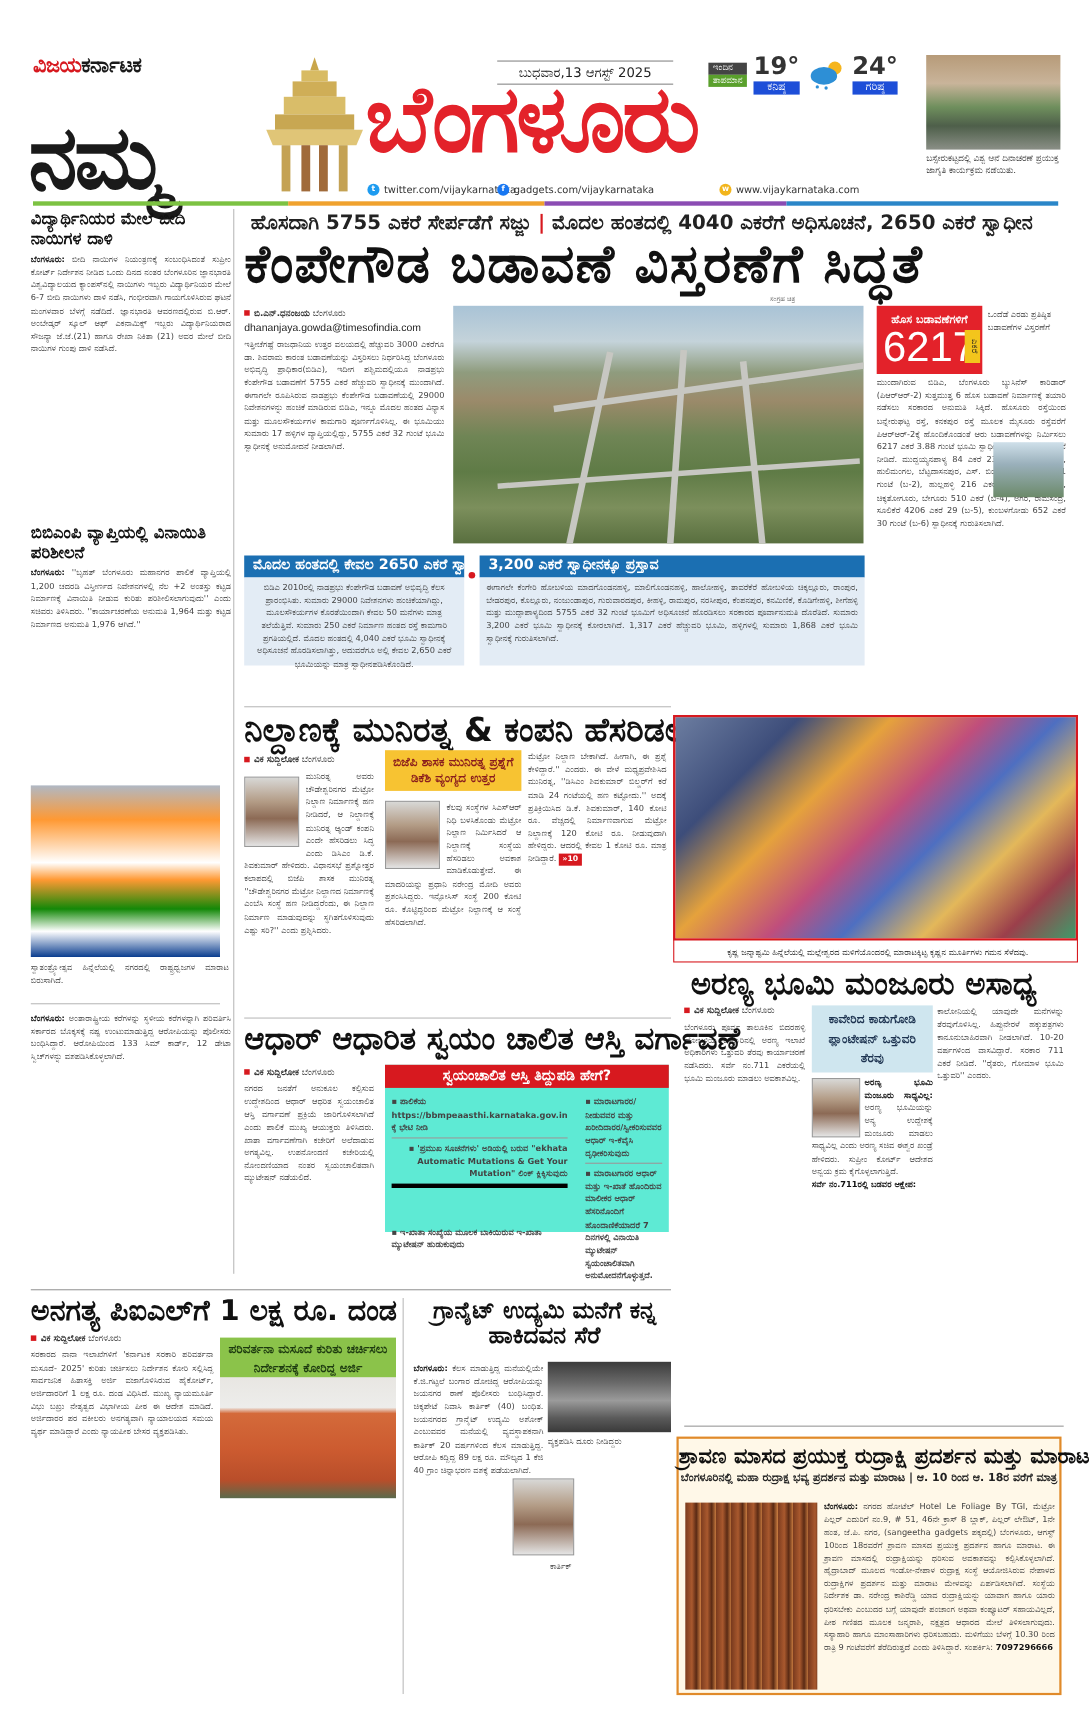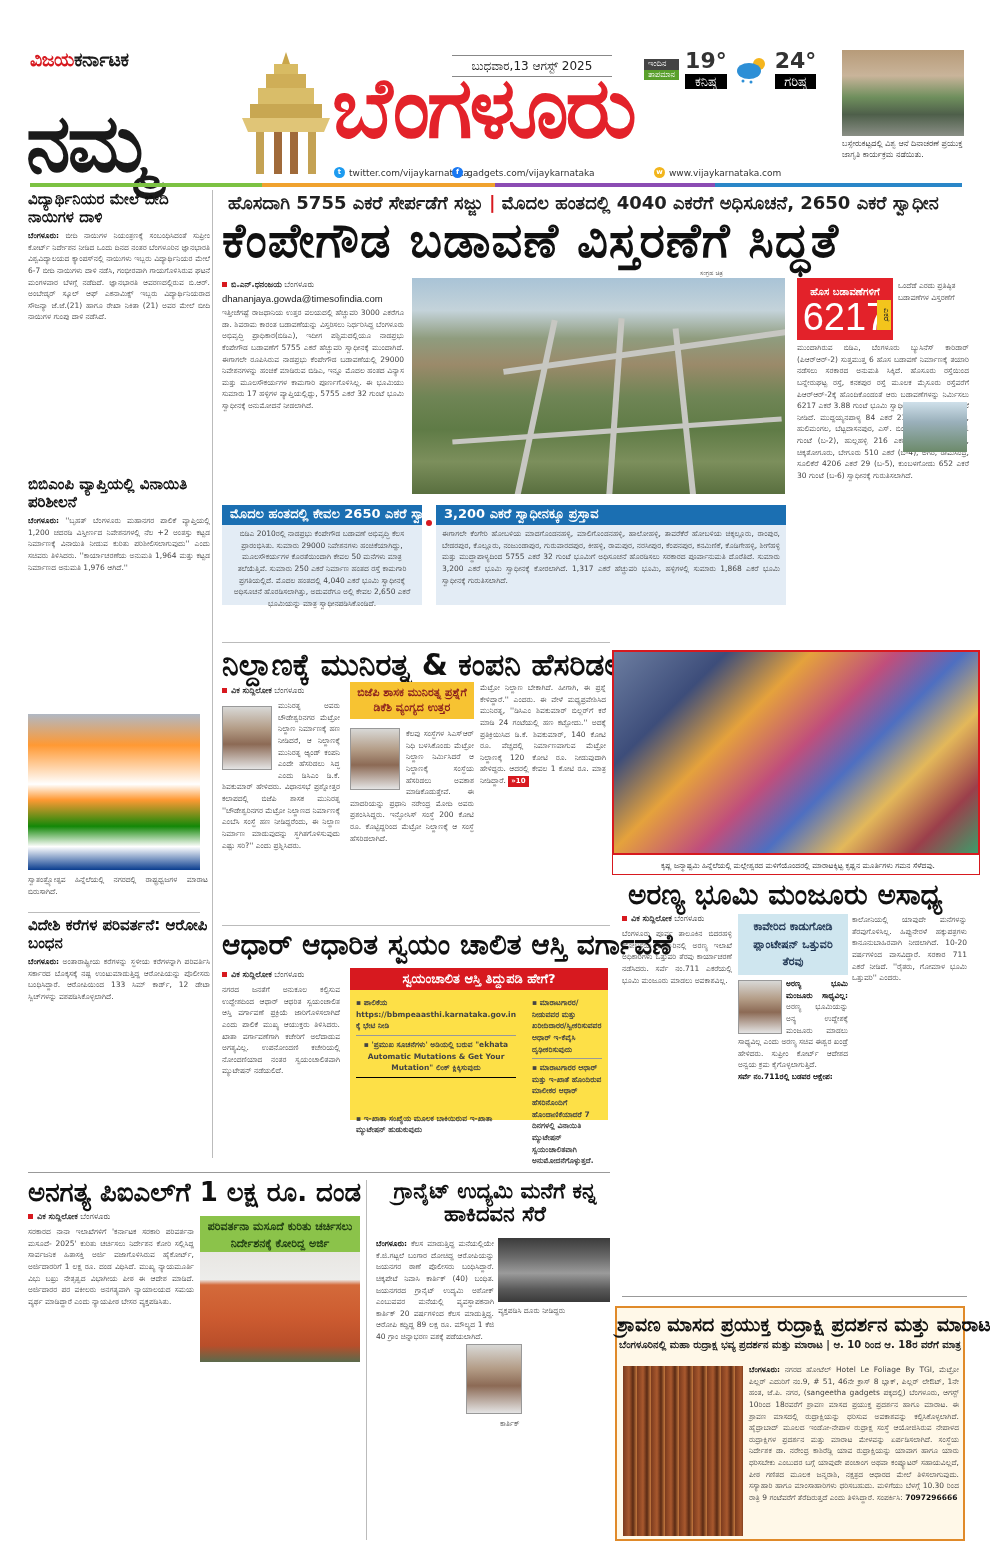--- a/index.html
+++ b/index.html
@@ -9,21 +9,21 @@
   .masthead-brand span { color: #1a1a1a; }
   .masthead-namma { left: 26px; top: 68px; font-size: 80px; font-weight: bold; color: #1a1a1a; line-height: 1; letter-spacing: -3px; margin-top: 36px; }
   .masthead-bengaluru { left: 332px; top: 66px; font-size: 84px; font-weight: bold; color: #e3222a; line-height: 1; letter-spacing: -3px; }
   .temple { left: 240px; top: 50px; width: 92px; height: 128px; }
   .dateline { left: 452px; top: 55px; width: 160px; border-top: 1px solid #888; border-bottom: 1px solid #888; font-size: 12px; text-align: center; padding: 3px 0; }
   .weather { left: 644px; top: 50px; display: flex; align-items: center; gap: 6px; }
   .wx-label { font-size: 8px; color: #fff; line-height: 1.1; }
   .wx-label .a { background: #444; display: block; padding: 1px 4px; }
   .wx-label .b { background: #5aa02c; display: block; padding: 1px 4px; }
   .wx-temp { font-size: 22px; font-weight: bold; color: #333; text-align: center; line-height: 1; }
-  .wx-temp small { display: block; font-size: 13px; background: #000000; color: #fff; font-weight: normal; padding: 1px 2px; margin-top: 2px; }
+  .wx-temp small { display: block; font-size: 10px; background: #1d4ed8; color: #fff; font-weight: normal; padding: 1px 2px; margin-top: 2px; }
   .social { top: 167px; font-size: 9px; color: #333; display: flex; align-items: center; gap: 4px; }
   .social .ic { width: 11px; height: 11px; border-radius: 50%; display: inline-block; color: #fff; font-size: 7px; text-align: center; line-height: 11px; font-weight: bold; }
   .colorbar { top: 183px; height: 4px; }
   .promo-photo { left: 842px; top: 50px; width: 122px; height: 86px; background: linear-gradient(180deg,#b79b79 0%,#c9b49a 30%,#6f8f5d 55%,#4e5f4a 75%,#8a8f86 100%); }
   .promo-cap { left: 842px; top: 138px; width: 125px; font-size: 8px; line-height: 1.4; color: #333; }
   .rule-h { height: 1px; background: #bbb; }
   .rule-v { width: 1px; background: #bbb; }
   .col-head { font-weight: bold; color: #111; line-height: 1.2; }
   .bodytext { font-size: 7.5px; line-height: 1.55; color: #444; text-align: justify; }
   .bodytext b { color: #111; }
@@ -39,21 +39,21 @@
   .box-6217 .n { font-size: 38px; line-height: 1; font-family: "Liberation Sans", sans-serif; }
   .box-6217 .u { position: absolute; right: 2px; top: 22px; width: 14px; height: 30px; background: #f3c51c; color: #222; font-size: 8px; writing-mode: vertical-rl; text-align: center; }
   .blue-band { height: 20px; background: #1b6fb2; color: #fff; font-size: 13px; font-weight: bold; padding: 1px 8px; white-space: nowrap; }
   .blue-box { background: #e3ecf5; }
   .headline-lg { font-size: 30px; font-weight: bold; color: #111; white-space: nowrap; line-height: 1.1; }
   .quote-box { background: #f7c332; color: #8a1d1d; font-weight: bold; text-align: center; font-size: 11px; line-height: 1.4; padding: 3px; }
   .portrait { background: linear-gradient(180deg,#d8d8d6 0%,#b39c86 35%,#8c6a55 60%,#e4e4e4 100%); border: 1px solid #999; }
   .idol-photo { left: 612px; top: 650px; width: 368px; height: 205px; background: linear-gradient(135deg,#6c7da0 0%,#3d4d7a 20%,#e5a23c 35%,#c04e7c 50%,#4e6fc1 62%,#e3b85a 75%,#9b3f4b 88%,#3e9c6a 100%); border: 2px solid #d7191f; }
   .idol-cap-box { left: 612px; top: 650px; width: 368px; height: 225px; border: 1px solid #d7191f; }
   .red-band { background: #d7191f; color: #fff; font-weight: bold; font-size: 13px; text-align: center; padding: 3px 0; }
-  .cream { background: #fde047; }
+  .cream { background: #5eead4; }
   .teal-box { background: #cfe6ef; color: #1d3350; font-weight: bold; text-align: center; font-size: 11px; line-height: 1.6; padding: 4px; }
   .green-box { background: #8bc34a; color: #1d3a10; font-weight: bold; text-align: center; font-size: 11px; line-height: 1.5; padding: 3px; }
   .court-photo { background: linear-gradient(180deg,#e8e6e2 0%,#ededeb 25%,#d46a3a 30%,#cc5b30 60%,#b94e2a 85%,#5a6a4c 100%); }
   .cuffs-photo { background: linear-gradient(180deg,#3b3b3b 0%,#6a6a6a 30%,#9b9b9b 55%,#5a5a5a 80%,#3a3a3a 100%); }
   .ad-box { left: 615px; top: 1306px; width: 350px; height: 235px; border: 2px solid #e08a2a; background: #fff8e8; }
   .ad-head { font-size: 19px; font-weight: bold; color: #111; white-space: nowrap; text-align: center; }
   .ad-sub { font-size: 10px; font-weight: bold; color: #222; text-align: center; white-space: nowrap; }
   .beads-photo { background: repeating-linear-gradient(90deg,#7b3b1e 0px,#a9592e 6px,#5a2a14 10px,#c77a3f 14px); }
   .flag-photo { background: linear-gradient(180deg,#b0b8c4 0%,#ff9933 20%,#ffffff 45%,#ff9933 55%,#138808 72%,#ffffff 85%,#0a3d8f 100%); }
   .phone { font-weight: bold; color: #111; }
@@ -121,21 +121,20 @@
   <div class="bodytext" style="margin-top:4px;"><b>ಬೆಂಗಳೂರು:</b> <span>ಬೀದಿ ನಾಯಿಗಳ ನಿಯಂತ್ರಣಕ್ಕೆ ಸಂಬಂಧಿಸಿದಂತೆ ಸುಪ್ರೀಂ ಕೋರ್ಟ್ ನಿರ್ದೇಶನ ನೀಡಿದ ಒಂದು ದಿನದ ನಂತರ ಬೆಂಗಳೂರಿನ ಜ್ಞಾನಭಾರತಿ ವಿಶ್ವವಿದ್ಯಾಲಯದ ಕ್ಯಾಂಪಸ್‌ನಲ್ಲಿ ನಾಯಿಗಳು ಇಬ್ಬರು ವಿದ್ಯಾರ್ಥಿನಿಯರ ಮೇಲೆ 6-7 ಬೀದಿ ನಾಯಿಗಳು ದಾಳಿ ನಡೆಸಿ, ಗಂಭೀರವಾಗಿ ಗಾಯಗೊಳಿಸಿರುವ ಘಟನೆ ಮಂಗಳವಾರ ಬೆಳಗ್ಗೆ ನಡೆದಿದೆ. ಜ್ಞಾನಭಾರತಿ ಆವರಣದಲ್ಲಿರುವ ಬಿ.ಆರ್. ಅಂಬೇಡ್ಕರ್ ಸ್ಕೂಲ್ ಆಫ್ ಎಕನಾಮಿಕ್ಸ್ ಇಬ್ಬರು ವಿದ್ಯಾರ್ಥಿನಿಯರಾದ ಸೌಜನ್ಯಾ ಜೆ.ಜೆ.(21) ಹಾಗೂ ರೇಖಾ ನಿಕಿತಾ (21) ಅವರ ಮೇಲೆ ಬೀದಿ ನಾಯಿಗಳ ಗುಂಪು ದಾಳಿ ನಡೆಸಿದೆ.</span></div>
 </div>
 <div class="abs" style="left:28px;top:475px;width:182px;">
   <div class="col-head" style="font-size:15px;">ಬಿಬಿಎಂಪಿ ವ್ಯಾಪ್ತಿಯಲ್ಲಿ ವಿನಾಯಿತಿ ಪರಿಶೀಲನೆ</div>
   <div class="bodytext" style="margin-top:4px;"><b>ಬೆಂಗಳೂರು:</b> <span>''ಬೃಹತ್ ಬೆಂಗಳೂರು ಮಹಾನಗರ ಪಾಲಿಕೆ ವ್ಯಾಪ್ತಿಯಲ್ಲಿ 1,200 ಚದರಡಿ ವಿಸ್ತೀರ್ಣದ ನಿವೇಶನಗಳಲ್ಲಿ ನೆಲ +2 ಅಂತಸ್ತು ಕಟ್ಟಡ ನಿರ್ಮಾಣಕ್ಕೆ ವಿನಾಯಿತಿ ನೀಡುವ ಕುರಿತು ಪರಿಶೀಲಿಸಲಾಗುವುದು'' ಎಂದು ಸಚಿವರು ತಿಳಿಸಿದರು. ''ಕಾರ್ಯಾಚರಣೆಯ ಅನುಮತಿ 1,964 ಮತ್ತು ಕಟ್ಟಡ ನಿರ್ಮಾಣದ ಅನುಮತಿ 1,976 ಆಗಿದೆ.''</span></div>
 </div>
 <div class="abs flag-photo" style="left:28px;top:714px;width:172px;height:156px;"></div>
 <div class="abs bodytext" style="left:28px;top:874px;width:180px;">ಸ್ವಾತಂತ್ರ್ಯೋತ್ಸವ ಹಿನ್ನೆಲೆಯಲ್ಲಿ ನಗರದಲ್ಲಿ ರಾಷ್ಟ್ರಧ್ವಜಗಳ ಮಾರಾಟ ಬಿರುಸಾಗಿದೆ.</div>
 <div class="abs rule-h" style="left:28px;top:912px;width:172px;"></div>
 <div class="abs" style="left:28px;top:916px;width:182px;">
-  <div class="col-head" style="font-size:15px;">ವಿದೇಶಿ ಕರೆಗಳ ಪರಿವರ್ತನೆ: ಆರೋಪಿ ಬಂಧನ</div>
   <div class="bodytext" style="margin-top:4px;"><b>ಬೆಂಗಳೂರು:</b> <span>ಅಂತಾರಾಷ್ಟ್ರೀಯ ಕರೆಗಳನ್ನು ಸ್ಥಳೀಯ ಕರೆಗಳನ್ನಾಗಿ ಪರಿವರ್ತಿಸಿ ಸರ್ಕಾರದ ಬೊಕ್ಕಸಕ್ಕೆ ನಷ್ಟ ಉಂಟುಮಾಡುತ್ತಿದ್ದ ಆರೋಪಿಯನ್ನು ಪೊಲೀಸರು ಬಂಧಿಸಿದ್ದಾರೆ. ಆರೋಪಿಯಿಂದ 133 ಸಿಮ್ ಕಾರ್ಡ್, 12 ಡೇಟಾ ಸ್ವಿಚ್‌ಗಳನ್ನು ವಶಪಡಿಸಿಕೊಳ್ಳಲಾಗಿದೆ.</span></div>
 </div>
 <div class="abs rule-v" style="left:212px;top:190px;height:968px;"></div>
 
 <div class="abs kicker"><span>ಹೊಸದಾಗಿ 5755 ಎಕರೆ ಸೇರ್ಪಡೆಗೆ ಸಜ್ಜು</span> <span class="bar">|</span> <span>ಮೊದಲ ಹಂತದಲ್ಲಿ 4040 ಎಕರೆಗೆ ಅಧಿಸೂಚನೆ, 2650 ಎಕರೆ ಸ್ವಾಧೀನ</span></div>
 <div class="abs lead-head">ಕೆಂಪೇಗೌಡ ಬಡಾವಣೆ ವಿಸ್ತರಣೆಗೆ ಸಿದ್ಧತೆ</div>
 
 <div class="abs" style="left:222px;top:280px;width:182px;">
   <div class="byline"><b>ಬಿ.ಎನ್.ಧನಂಜಯ</b> <span>ಬೆಂಗಳೂರು</span></div>
   <div style="font-size:9.5px;font-family:'Liberation Sans',sans-serif;color:#222;margin:3px 0;">dhananjaya.gowda@timesofindia.com</div>
@@ -203,21 +202,21 @@
 <div class="abs bodytext" style="left:852px;top:914px;width:115px;">ಕಾಲೋನಿಯಲ್ಲಿ ಯಾವುದೇ ಮನೆಗಳನ್ನು ತೆರವುಗೊಳಿಸಿಲ್ಲ. ಹಿಪ್ಪುನೇರಳೆ ಹಕ್ಕುಪತ್ರಗಳು ಕಾನೂನುಬಾಹಿರವಾಗಿ ನೀಡಲಾಗಿದೆ. 10-20 ವರ್ಷಗಳಿಂದ ವಾಸವಿದ್ದಾರೆ. ಸರಕಾರ 711 ಎಕರೆ ನೀಡಿದೆ. ''ರೈತರು, ಗೋಮಾಳ ಭೂಮಿ ಒತ್ತುವರಿ'' ಎಂದರು.</div>
 
 <div class="abs headline-lg" style="left:222px;top:930px;font-size:28px;">ಆಧಾರ್ ಆಧಾರಿತ ಸ್ವಯಂ ಚಾಲಿತ ಆಸ್ತಿ ವರ್ಗಾವಣೆ</div>
 <div class="abs byline" style="left:222px;top:970px;"><b>ವಿಕ ಸುದ್ದಿಲೋಕ</b> <span>ಬೆಂಗಳೂರು</span></div>
 <div class="abs bodytext" style="left:222px;top:984px;width:118px;">ನಗರದ ಜನತೆಗೆ ಅನುಕೂಲ ಕಲ್ಪಿಸುವ ಉದ್ದೇಶದಿಂದ ಆಧಾರ್ ಆಧರಿತ ಸ್ವಯಂಚಾಲಿತ ಆಸ್ತಿ ವರ್ಗಾವಣೆ ಪ್ರಕ್ರಿಯೆ ಜಾರಿಗೊಳಿಸಲಾಗಿದೆ ಎಂದು ಪಾಲಿಕೆ ಮುಖ್ಯ ಆಯುಕ್ತರು ತಿಳಿಸಿದರು. ಖಾತಾ ವರ್ಗಾವಣೆಗಾಗಿ ಕಚೇರಿಗೆ ಅಲೆದಾಡುವ ಅಗತ್ಯವಿಲ್ಲ. ಉಪನೋಂದಣಿ ಕಚೇರಿಯಲ್ಲಿ ನೋಂದಣಿಯಾದ ನಂತರ ಸ್ವಯಂಚಾಲಿತವಾಗಿ ಮ್ಯುಟೇಷನ್ ನಡೆಯಲಿದೆ.</div>
 <div class="abs cream" style="left:350px;top:968px;width:258px;height:152px;">
   <div class="red-band">ಸ್ವಯಂಚಾಲಿತ ಆಸ್ತಿ ತಿದ್ದುಪಡಿ ಹೇಗೆ?</div>
   <div style="display:flex;gap:16px;padding:4px 6px;font-weight:bold;">
     <ul style="list-style:none;flex:1;">
       <li class="bodytext" style="text-align:left;border-bottom:1px solid #999;padding:3px 0;">▪ <span>ಪಾಲಿಕೆಯ https://bbmpeaasthi.karnataka.gov.in ಕ್ಕೆ ಭೇಟಿ ನೀಡಿ</span></li>
-      <li class="bodytext" style="text-align:center;border-bottom:1px solid #000000;padding:3px 0;">▪ <span>'ಪ್ರಮುಖ ಸೂಚನೆಗಳು' ಅಡಿಯಲ್ಲಿ ಬರುವ "ekhata Automatic Mutations &amp; Get Your Mutation" ಲಿಂಕ್ ಕ್ಲಿಕ್ಕಿಸುವುದು</span></li>
+      <li class="bodytext" style="text-align:right;border-bottom:4px solid #000000;padding:3px 0;">▪ <span>'ಪ್ರಮುಖ ಸೂಚನೆಗಳು' ಅಡಿಯಲ್ಲಿ ಬರುವ "ekhata Automatic Mutations &amp; Get Your Mutation" ಲಿಂಕ್ ಕ್ಲಿಕ್ಕಿಸುವುದು</span></li>
       <li class="bodytext" style="text-align:left;padding:3px 0;margin-top:32px;">▪ <span>ಇ-ಖಾತಾ ಸಂಖ್ಯೆಯ ಮೂಲಕ ಬಾಕಿಯಿರುವ ಇ-ಖಾತಾ ಮ್ಯುಟೇಷನ್ ಹುಡುಕುವುದು</span></li>
     </ul>
     <ul style="list-style:none;flex:1;">
       <li class="bodytext" style="text-align:left;border-bottom:1px solid #999;padding:3px 0;">▪ <span>ಮಾರಾಟಗಾರರ/ನೀಡುವವರ ಮತ್ತು ಖರೀದಿದಾರರ/ಸ್ವೀಕರಿಸುವವರ ಆಧಾರ್ ಇ-ಕೆವೈಸಿ ದೃಢೀಕರಿಸುವುದು</span></li>
       <li class="bodytext" style="text-align:left;padding:3px 0;">▪ <span>ಮಾರಾಟಗಾರರ ಆಧಾರ್ ಮತ್ತು ಇ-ಖಾತೆ ಹೊಂದಿರುವ ಮಾಲೀಕರ ಆಧಾರ್ ಹೆಸರಿನೊಂದಿಗೆ ಹೊಂದಾಣಿಕೆಯಾದರೆ 7 ದಿನಗಳಲ್ಲಿ ವಿನಾಯಿತಿ ಮ್ಯುಟೇಷನ್ ಸ್ವಯಂಚಾಲಿತವಾಗಿ ಅನುಮೋದನೆಗೊಳ್ಳುತ್ತದೆ.</span></li>
     </ul>
   </div>
 </div>
 
 <div class="abs rule-h" style="left:28px;top:1172px;width:582px;background:#999;"></div>

